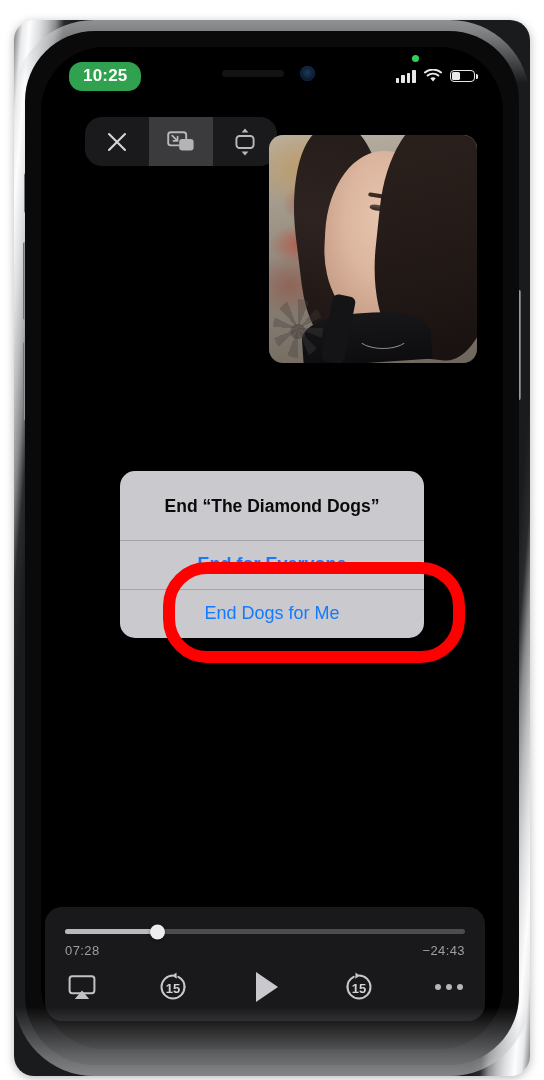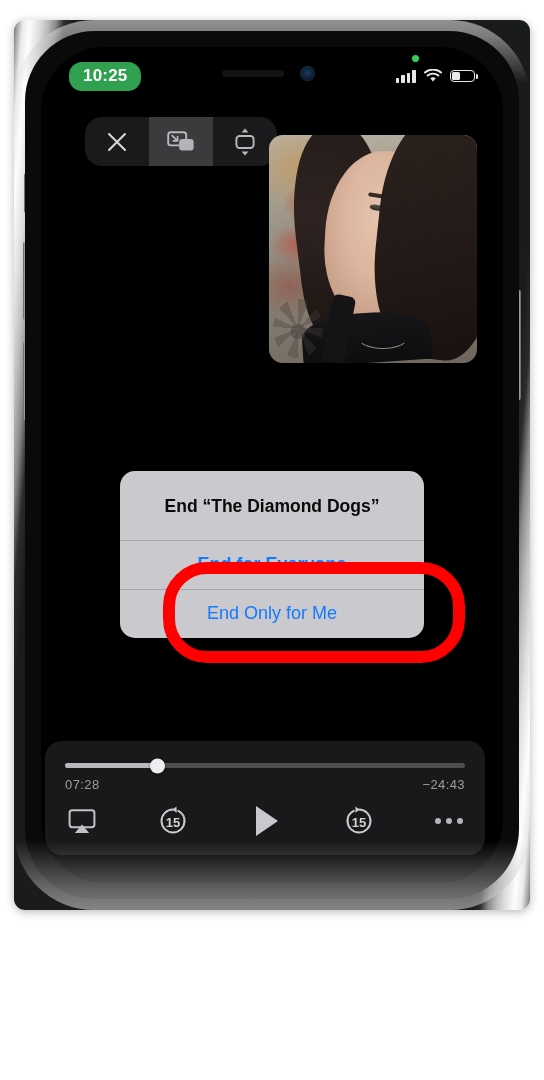--- a/index.html
+++ b/index.html
@@ -9,22 +9,22 @@
     font-family:"Liberation Sans", sans-serif;
     overflow:hidden;
   }
 
   
   .stage { position:relative; width:544px; height:1080px; background:#fff; }
 
   .phone {
     position:absolute;
     left:14px; top:20px;
-    width:516px; height:890px;
-    border-radius:11px;
+    width:516px; height:1056px;
+    border-radius:20px;
     background:
       linear-gradient(95deg,
         #6f7173 0px, #9a9c9e 3px, #e9eaec 9px, #fdfdfe 16px,
         #dcdee0 26px, #b9bbbd 34px, #87898b 42px,
         #2a2b2d 50px, #1a1b1c 60px,
         #1a1b1c calc(100% - 60px), #2a2b2d calc(100% - 50px),
         #87898b calc(100% - 42px), #b9bbbd calc(100% - 34px),
         #dcdee0 calc(100% - 26px), #fdfdfe calc(100% - 16px),
         #e9eaec calc(100% - 9px), #9a9c9e calc(100% - 3px), #6f7173 100%);
     box-shadow:0 2px 10px rgba(0,0,0,.28);
@@ -375,21 +375,21 @@
           <div class="sv-strap"></div>
           <div class="sv-tattoo"></div>
           <div class="sv-necklace"></div>
         </div>
 
         <div class="alert">
           <div class="alert-title">
             <div>End “The Diamond Dogs”</div>
           </div>
           <div class="alert-row bold">End for Everyone</div>
-          <div class="alert-row">End Only for Me</div>
+          <div class="alert-row">End Dogs for Me</div>
         </div>
 
         <div class="annot"></div>
 
         <div class="player">
           <div class="scrub-track">
             <div class="scrub-fill" style="width: 23%;"></div>
             <div class="scrub-thumb" style="left: 23%;"></div>
           </div>
           <div class="times">

